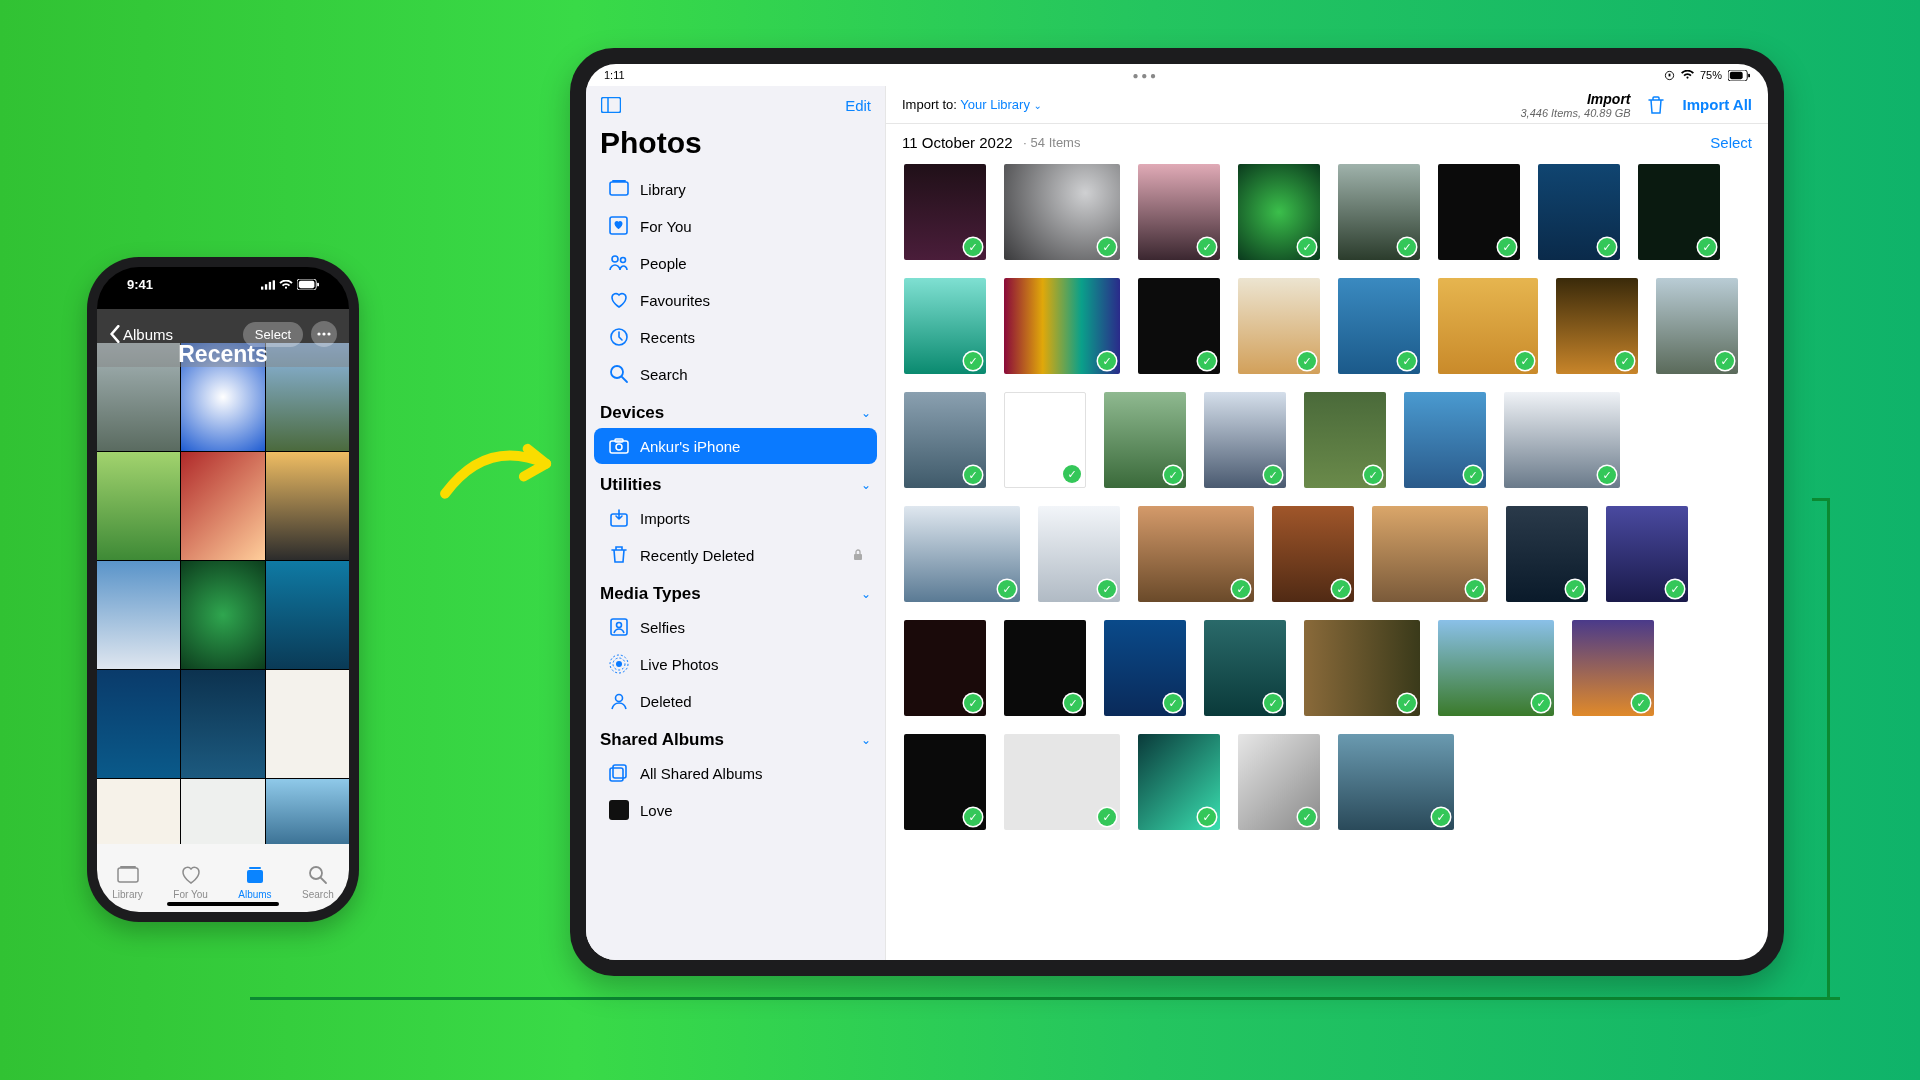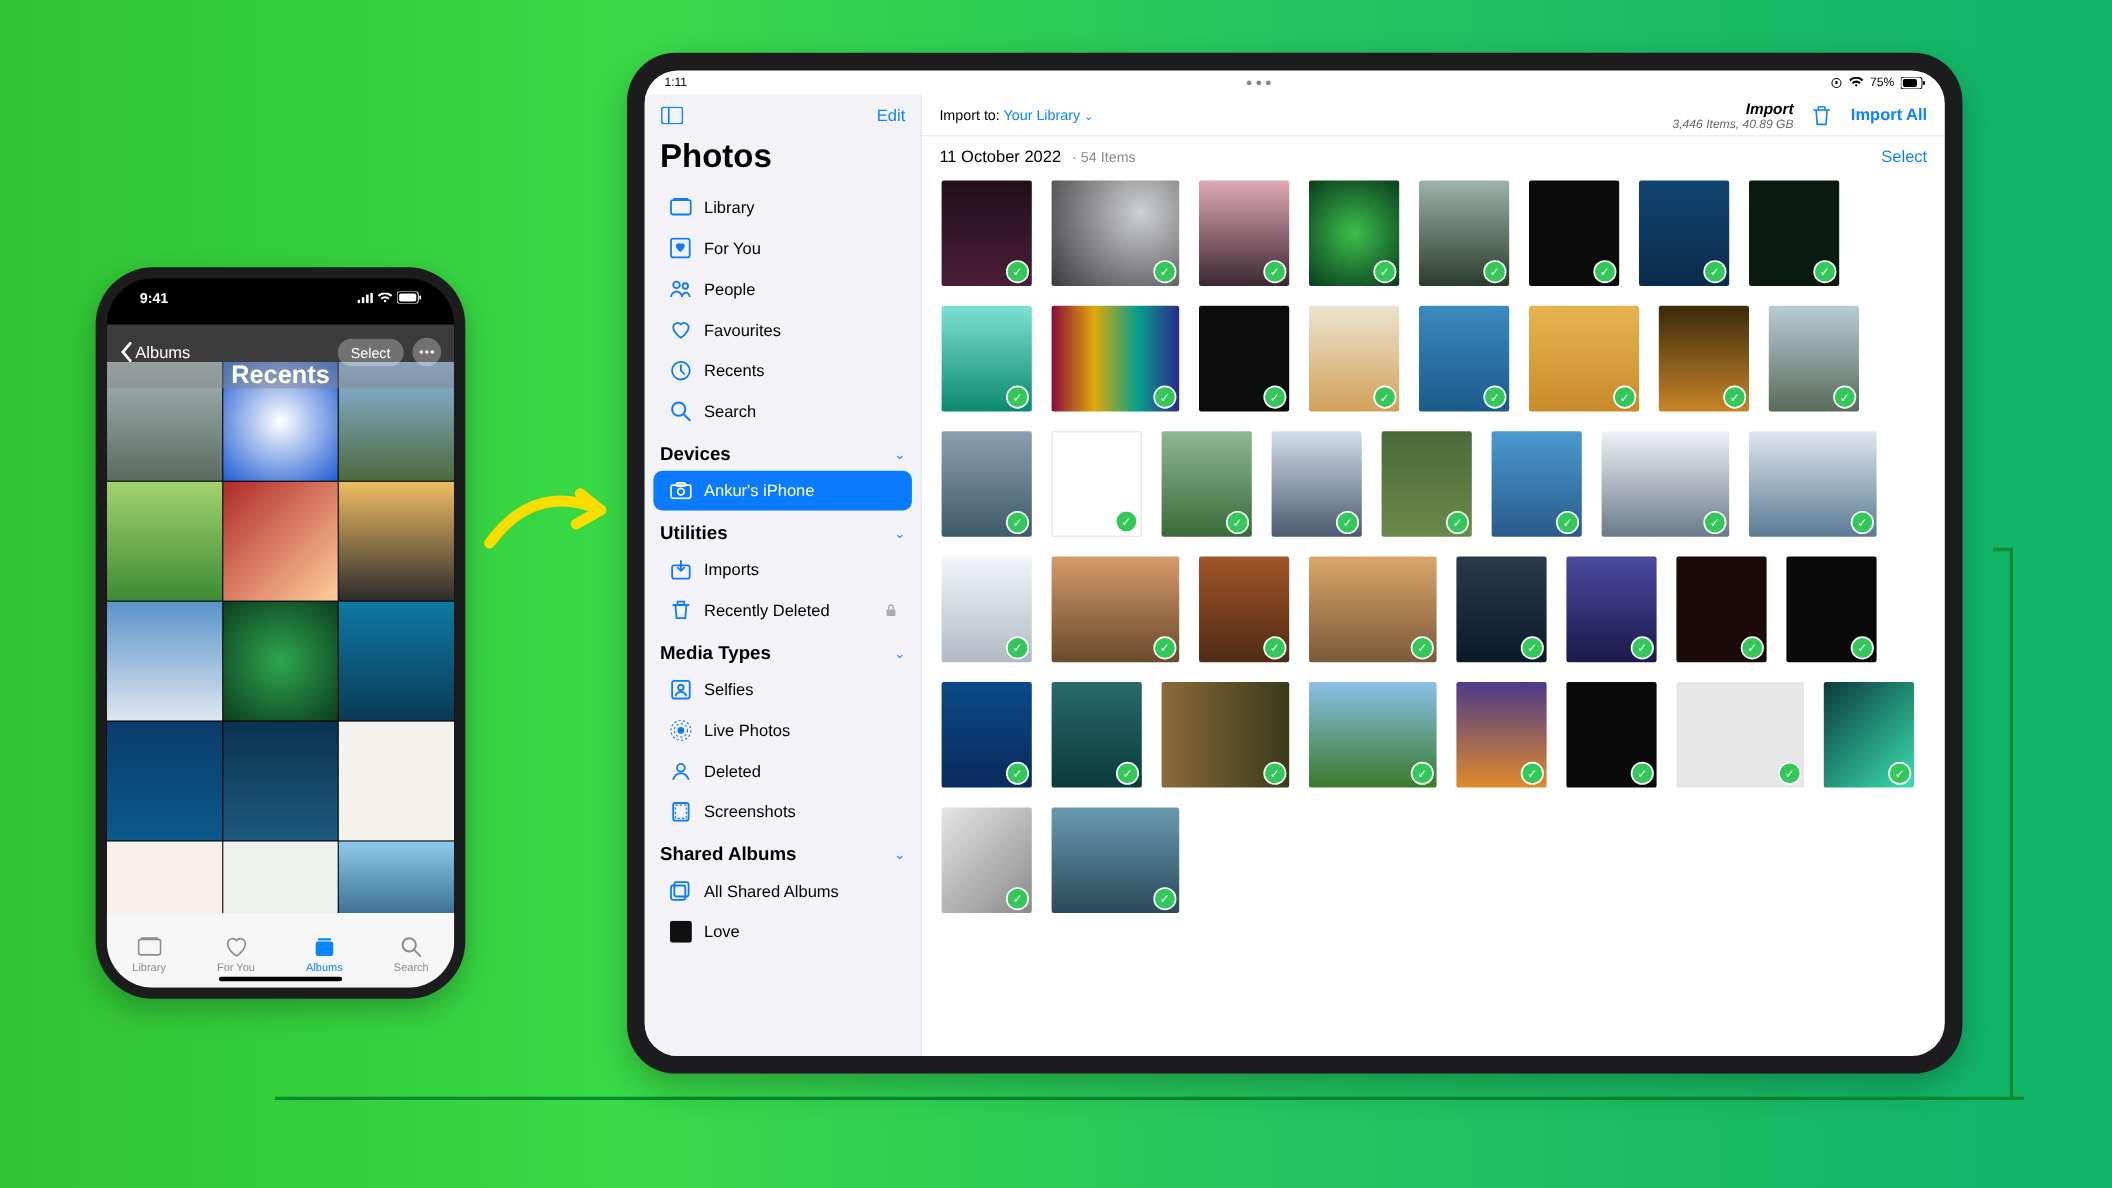--- a/index.html
+++ b/index.html
@@ -1,20 +1,20 @@
 <!DOCTYPE html>
 <html><head>
 <meta charset="utf-8">
 <style>
   * { margin:0; padding:0; box-sizing:border-box; font-family:-apple-system,BlinkMacSystemFont,"SF Pro Text","Helvetica Neue",Arial,sans-serif; }
   body { width:1920px; height:1080px; background:linear-gradient(90deg,#31c233 0%,#39da47 30%,#24c55f 60%,#0fb36a 100%); display:flex; align-items:center; }
   .composition { position:relative; width:100%; height:100%; }
   
   .iphone-frame {
-    position:absolute; left:87px; top:243px; width:336px; height:665px;
+    position:absolute; left:87px; top:257px; width:272px; height:665px;
     background:#1c1c1e; border-radius:52px; padding:10px;
     box-shadow:0 10px 25px rgba(0,0,0,.25);
   }
   .iphone-inner { width:100%; height:100%; border-radius:42px; overflow:hidden; background:#000; position:relative; }
   .iphone-island { position:absolute; left:50%; transform:translateX(-50%); top:12px; width:106px; height:28px; background:#000; border-radius:18px; z-index:10; }
   .iphone-status { position:absolute; top:10px; left:0; right:0; display:flex; justify-content:space-between; align-items:center; padding:0 30px; font-size:13px; font-weight:600; color:#fff; z-index:11; }
   .status-right { display:flex; align-items:center; gap:4px; }
   .iphone-navbar { position:absolute; top:42px; left:0; right:0; height:58px; background:rgba(130,130,130,.45); display:flex; align-items:center; justify-content:space-between; padding:0 12px 8px 12px; z-index:9; }
   .back-link { display:flex; align-items:center; gap:2px; color:#fff; font-size:15px; }
   .navbar-actions { display:flex; gap:8px; align-items:center; }
@@ -31,21 +31,21 @@
   
   .ipad-frame {
     position:absolute; left:570px; top:48px; width:1214px; height:928px;
     background:#1c1c1e; border-radius:44px; padding:16px;
     box-shadow:0 12px 30px rgba(0,0,0,.25);
   }
   .ipad-inner { width:100%; height:100%; border-radius:30px; overflow:hidden; background:#fff; display:flex; flex-direction:column; }
   .ipad-status { height:22px; display:flex; align-items:center; justify-content:space-between; padding:0 18px; font-size:11px; color:#000; }
   .ipad-status .center { display:flex; gap:4px; font-size:10px; color:#888; }
   .ipad-content { flex:1; display:flex; overflow:hidden; }
-  .sidebar { width:252px; border-right:1px solid #e6e6e6; background:#f2f2f7; display:flex; flex-direction:column; padding:4px 0 6px 0; overflow-y:auto; }
+  .sidebar { width:300px; border-right:1px solid #e6e6e6; background:#f2f2f7; display:flex; flex-direction:column; padding:4px 0 6px 0; overflow-y:auto; }
   .sidebar-toprow { display:flex; justify-content:space-between; align-items:center; padding:4px 14px; }
   .icon-btn { width:22px; height:22px; display:flex; align-items:center; justify-content:center; color:#0a84ff; }
   .text-link { color:#0a84ff; font-size:15px; }
   .sidebar-title { font-size:30px; font-weight:800; padding:6px 14px 10px 14px; }
   .side-section-title { font-size:17px; font-weight:700; padding:10px 14px 4px 14px; display:flex; justify-content:space-between; align-items:center; color:#000; }
   .chev { color:#0a84ff; font-size:12px; font-weight:400; }
   .side-item { display:flex; align-items:center; gap:10px; padding:7px 14px; font-size:15px; color:#000; border-radius:8px; margin:1px 8px; }
   .side-item.selected { background:#0a7aff; color:#fff; }
   .side-item.selected .side-ic { color:#fff; }
   .side-item .side-ic { width:22px; height:22px; color:#0a7aff; display:flex; align-items:center; justify-content:center; }
@@ -344,29 +344,20 @@
               </div>
               <div class="side-item">
                 <span class="side-ic">
                   <svg width="20" height="20" viewBox="0 0 20 20">
                     <circle cx="10" cy="7" r="3.5" fill="none" stroke="#0a7aff" stroke-width="1.6"></circle>
                     <path d="M3 18c1-4 4-6 7-6s6 2 7 6" fill="none" stroke="#0a7aff" stroke-width="1.6"></path>
                   </svg>
                 </span>
                 <span>Deleted</span>
               </div>
-              <div class="side-item">
-                <span class="side-ic">
-                  <svg width="20" height="20" viewBox="0 0 20 20">
-                    <rect x="3" y="2" width="14" height="16" rx="2" fill="none" stroke="#0a7aff" stroke-width="1.6"></rect>
-                    <rect x="5" y="4" width="10" height="12" fill="none" stroke="#0a7aff" stroke-width="1.2" stroke-dasharray="2 2"></rect>
-                  </svg>
-                </span>
-                <span>Screenshots</span>
-              </div>
             </div>
       <div class="side-section-title">
         <span>Shared Albums</span>
               <span class="chev">⌄</span>
       </div>
       <div id="shared-items">
               <div class="side-item">
                 <span class="side-ic">
                   <svg width="20" height="20" viewBox="0 0 20 20">
                     <rect x="1" y="5" width="13" height="13" rx="2" fill="none" stroke="#0a7aff" stroke-width="1.6"></rect>

